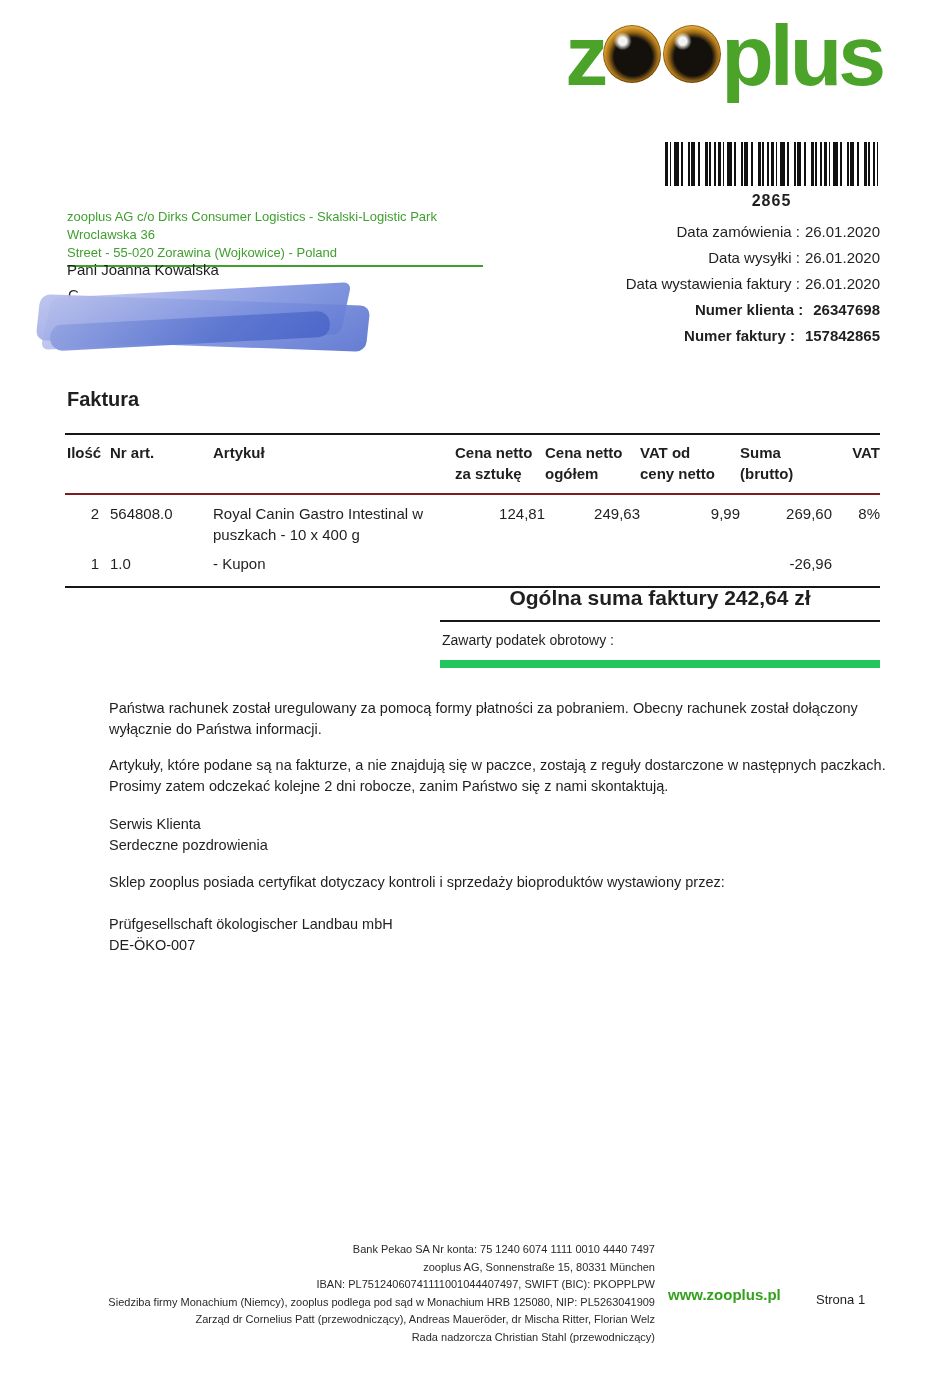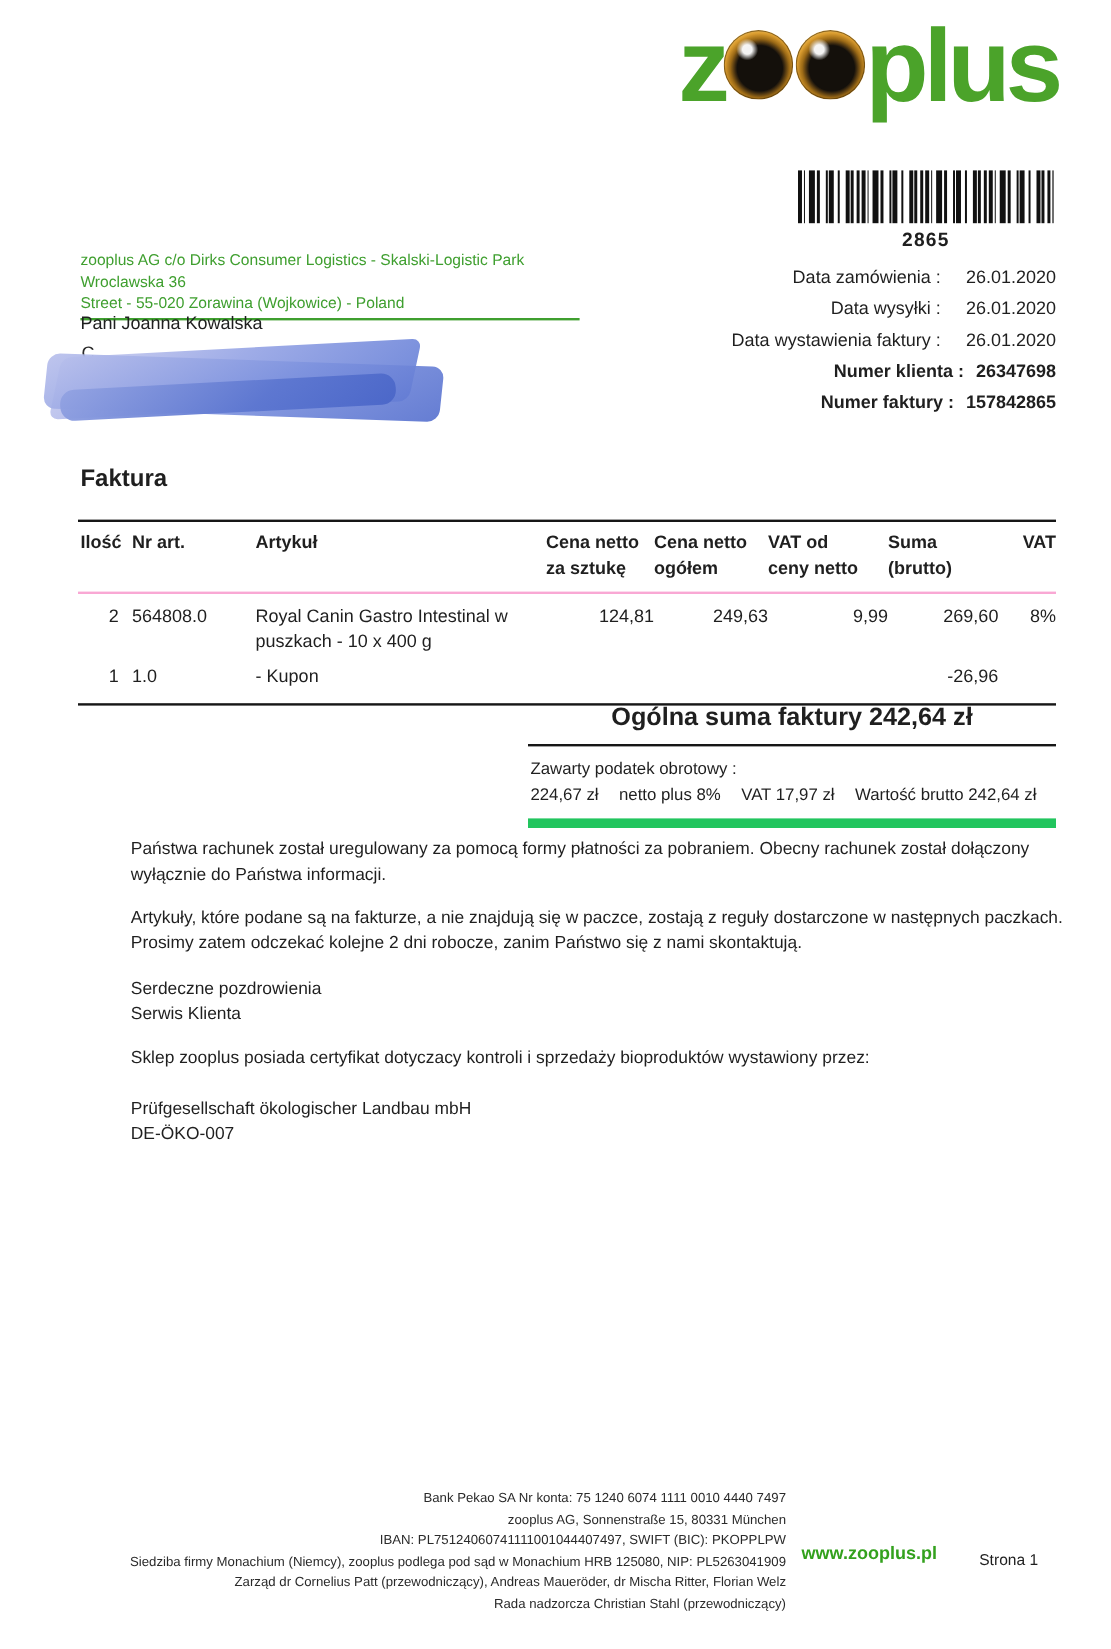--- a/index.html
+++ b/index.html
@@ -47,27 +47,27 @@
     background:linear-gradient(135deg,#cdd0f0 0%,#9aa8e6 45%,#6a83d8 100%);
     transform:skew(-12deg,-3deg); opacity:.95;}
   .blob2{left:38px; top:300px; width:330px; height:46px; border-radius:10px;
     background:linear-gradient(150deg,#b9c0ec 0%,#7d92de 55%,#5872cf 100%);
     transform:skew(-6deg,2deg); opacity:.92;}
   .blob3{left:50px; top:318px; width:280px; height:26px; border-radius:12px;
     background:linear-gradient(140deg,#93a3e2 0%,#5c76d0 60%,#4a66c8 100%);
     transform:rotate(-3deg); opacity:.95;}
   
   .order-info{position:absolute; right:46px; top:219px; text-align:right;}
-  .oi-row{display:flex; justify-content:flex-end; gap:21px; font-size:15px; line-height:26px;}
+  .oi-row{display:flex; justify-content:flex-end; gap:5px; font-size:15px; line-height:26px;}
   .oi-row.bold{font-weight:bold; gap:10px;}
   
   .invoice-title{position:absolute; left:67px; top:388px; font-size:20px; font-weight:bold;}
   .invoice-table{position:absolute; left:65px; top:433px; width:815px; border-top:2px solid #161616;}
   .trow{display:grid; grid-template-columns:40px 105px 245px 90px 95px 100px 92px 48px; column-gap:0;}
-  .thead{border-bottom:2px solid #f9a8d4; padding:7px 0 9px; font-weight:bold;}
+  .thead{border-bottom:2px solid #7f1d1d; padding:7px 0 9px; font-weight:bold;}
   .thead .cell span{display:block; line-height:21px;}
   .tbody{border-bottom:2px solid #161616; padding:8px 0 12px;}
   .cell{font-size:15px; line-height:21px;}
   .c-qty{text-align:right; padding-right:6px;}
   .c-art{padding-left:5px;}
   .c-name{padding-left:3px;}
   .c-num{text-align:right;}
   .c-vat{text-align:right;}
   .thead .c-qty{text-align:left; padding-left:2px;}
   .row2{margin-top:8px;}
@@ -207,34 +207,28 @@
         <div class="cell c-num">-26,96</div>
         <div class="cell c-vat"></div>
       </div>
     </div>
   </div>
 
   <div class="totals">
     <div class="grand-total">Ogólna suma faktury 242,64 zł</div>
     <div class="taxbox">
       <div class="tline1">Zawarty podatek obrotowy :</div>
-      <div class="tline2">
-        <span>224,67 zł</span>
-        <span>netto plus 8%</span>
-        <span>VAT 17,97 zł</span>
-        <span>Wartość brutto 242,64 zł</span>
-      </div>
     </div>
   </div>
 
   <div class="para p1">Państwa rachunek został uregulowany za pomocą formy płatności za pobraniem. Obecny rachunek został dołączony wyłącznie do Państwa informacji.</div>
   <div class="para p2">Artykuły, które podane są na fakturze, a nie znajdują się w paczce, zostają z reguły dostarczone w następnych paczkach. Prosimy zatem odczekać kolejne 2 dni robocze, zanim Państwo się z nami skontaktują.</div>
   <div class="para closing">
+    <div>Serwis Klienta</div>
     <div>Serdeczne pozdrowienia</div>
-    <div>Serwis Klienta</div>
   </div>
   <div class="para cert">Sklep zooplus posiada certyfikat dotyczacy kontroli i sprzedaży bioproduktów wystawiony przez:</div>
   <div class="para org">
     <div>Prüfgesellschaft ökologischer Landbau mbH</div>
     <div>DE-ÖKO-007</div>
   </div>
 
   <div class="footer">
     <div><b>Bank Pekao SA</b><span> Nr konta: 75 1240 6074 1111 0010 4440 7497</span></div>
     <div><span>zooplus AG, Sonnenstraße 15, 80331 München</span></div>

